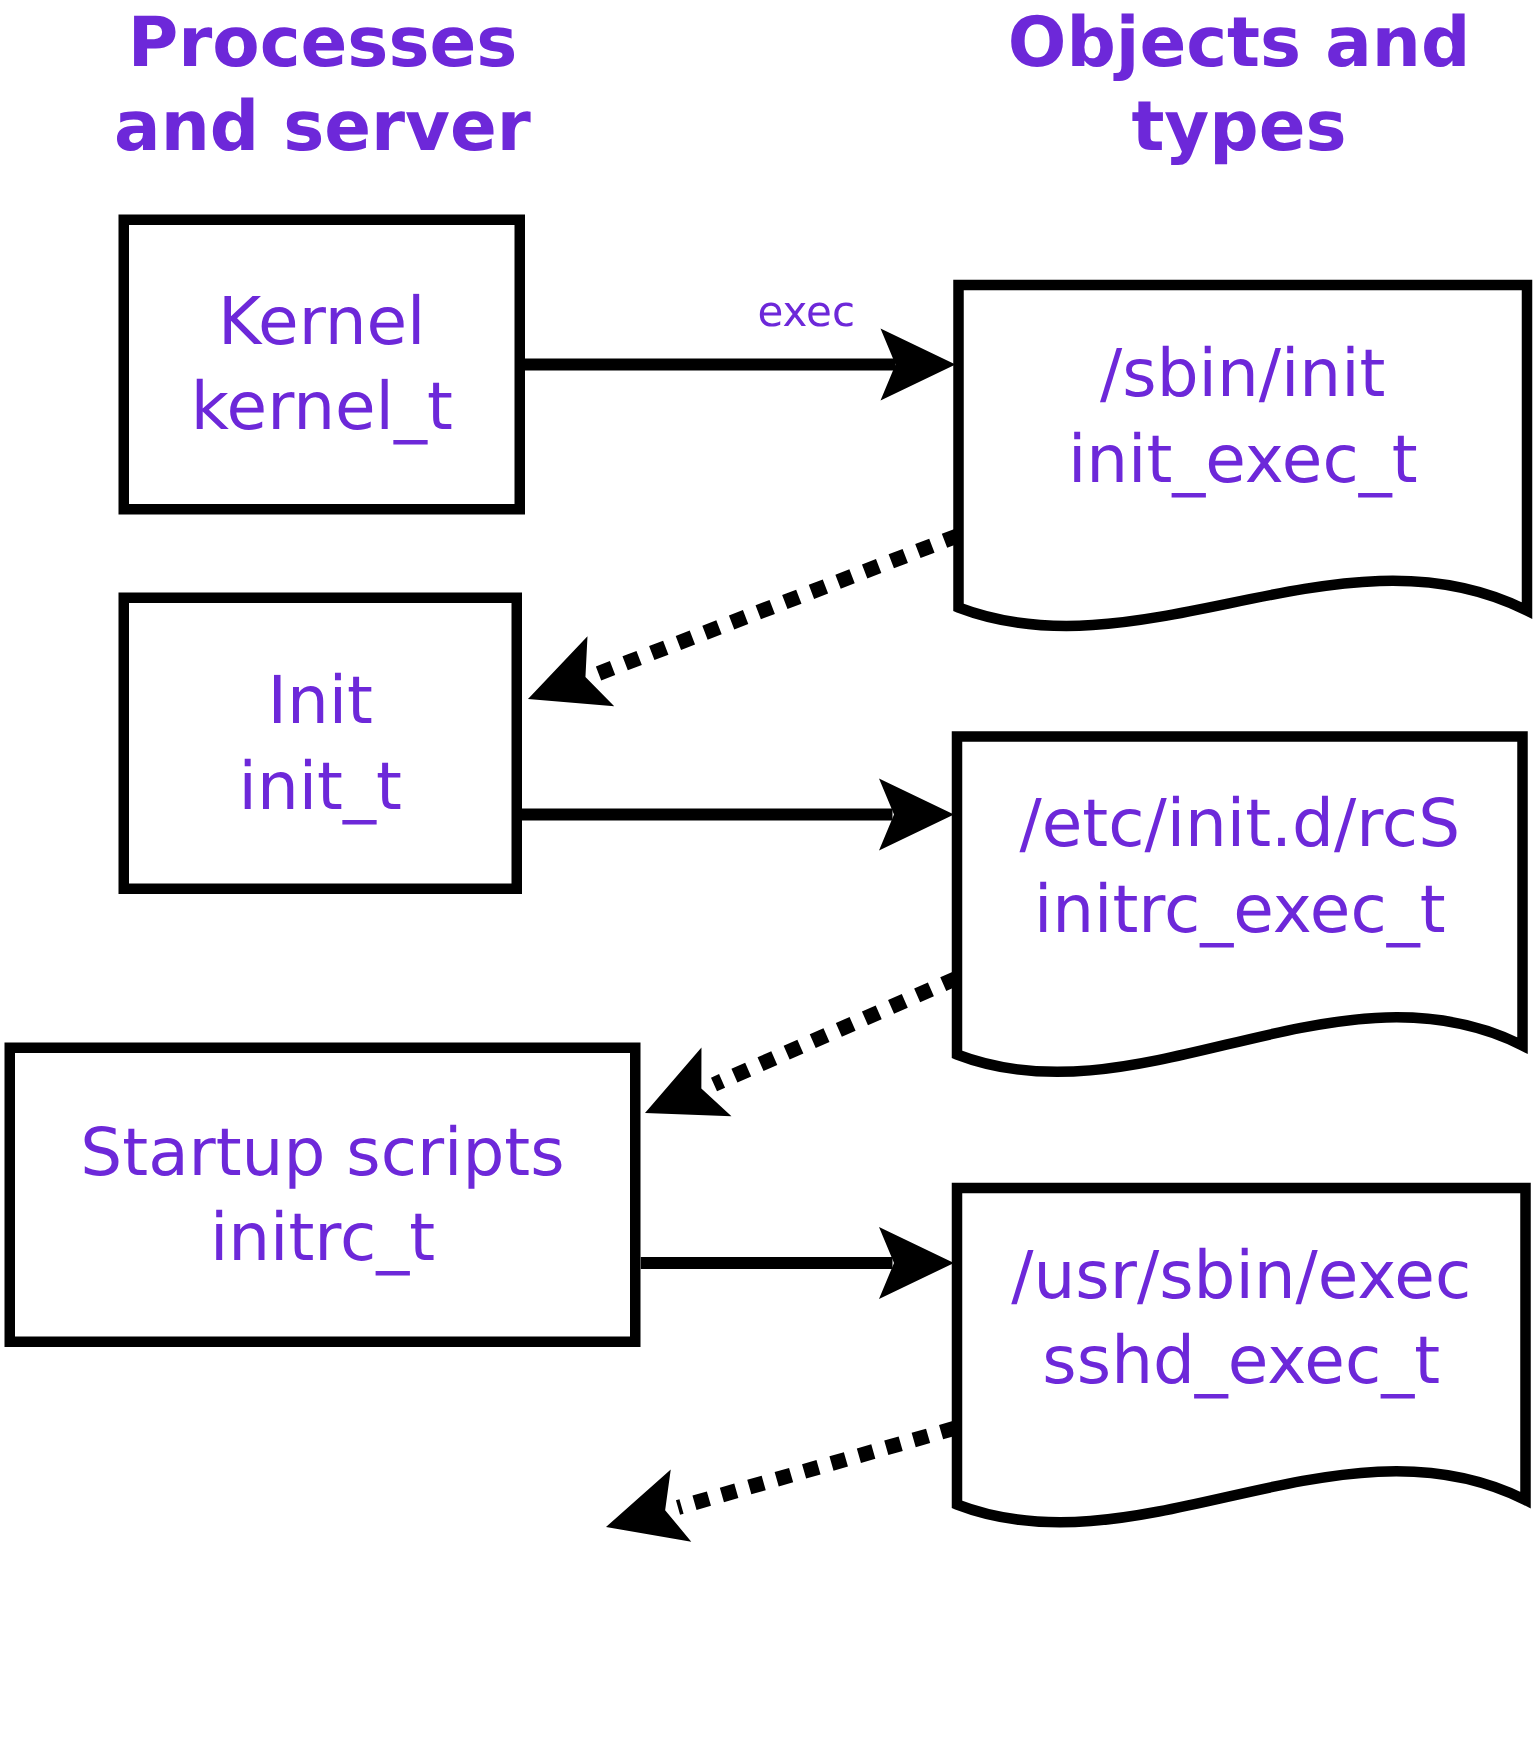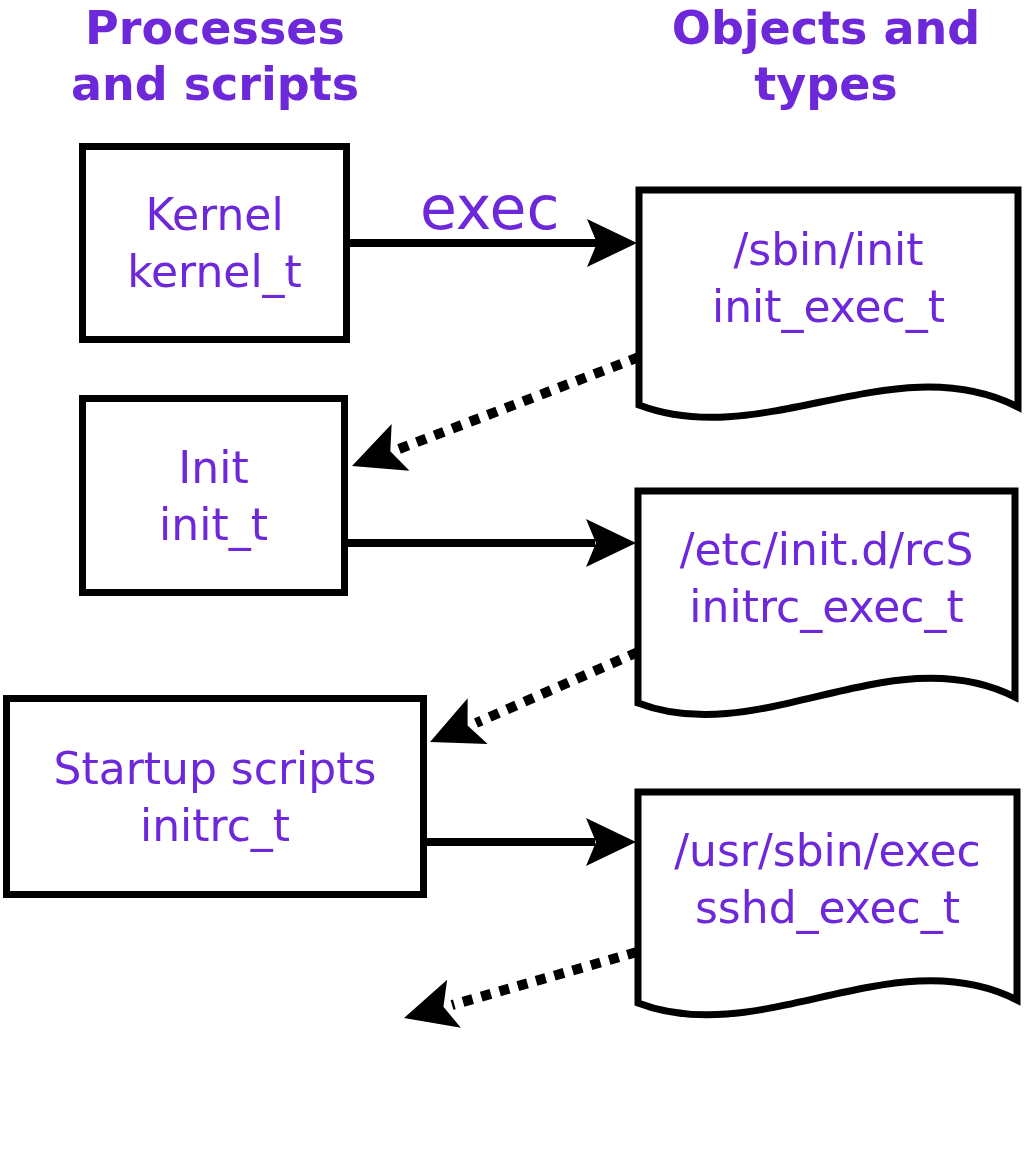--- a/index.html
+++ b/index.html
@@ -15,21 +15,21 @@
   }
   .pbox{
     position:absolute;box-sizing:border-box;border:7px solid #000;background:#fff;
     display:flex;flex-direction:column;align-items:center;justify-content:center;
     font-size:44px;line-height:57px;text-align:center;
   }
   .doclabel{
     position:absolute;text-align:center;font-size:44px;line-height:57px;
   }
   .arrowlabel{
-    position:absolute;text-align:left;font-size:60px;line-height:48px;white-space:nowrap;
+    position:absolute;text-align:right;font-size:28px;line-height:48px;white-space:nowrap;
   }
   .nowrap{white-space:nowrap;}
 </style>
 </head>
 <body>
 
 <div id="stage">
 
   <svg id="shapes" viewBox="0 0 1024 1173" xmlns="http://www.w3.org/2000/svg">
 
@@ -65,21 +65,21 @@
     <g>
       <line x1="637" y1="952" x2="452" y2="1005" stroke="#000" stroke-width="10" stroke-dasharray="10 9"></line>
       <g transform="translate(404,1018) rotate(164.1)">
         <polygon points="0,0 -52,-25 -41,0 -52,25" fill="#000"></polygon>
       </g>
     </g>
   </svg>
 
   <div class="hdr" style="left:0;top:8;width:430px;">
     <div>Processes</div>
-    <div>and scripts</div>
+    <div>and server</div>
   </div>
   <div class="hdr" style="left:624px;top:8;width:404px;">
     <div>Objects and</div>
     <div>types</div>
   </div>
 
   <div class="arrowlabel" style="left:420px;top:184px;width:150px;">exec</div>
 
   <div class="pbox" style="left:79px;top:143px;width:271px;height:200px;">
     <span class="nowrap">Kernel</span>

